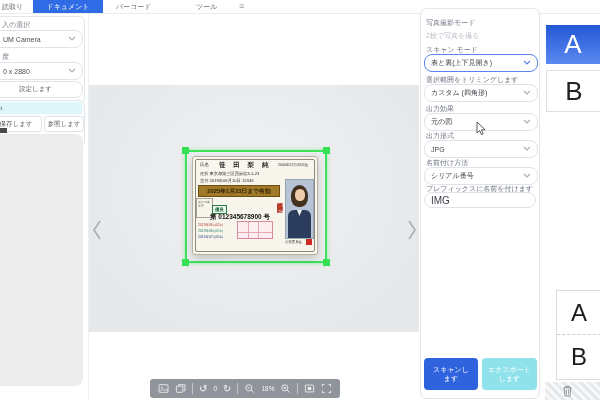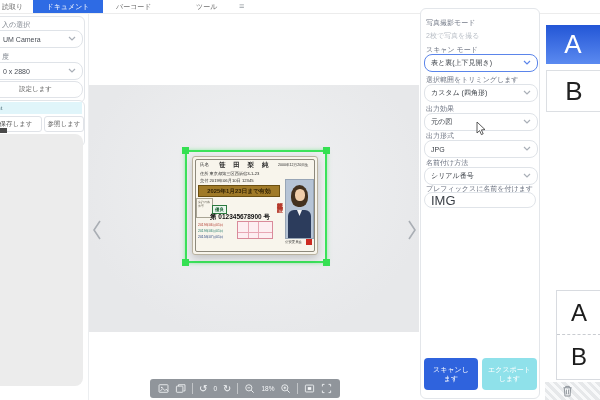--- a/index.html
+++ b/index.html
@@ -48,21 +48,21 @@
   .tsep{width:1px;height:11px;background:rgba(255,255,255,.45);}
   .tico{font-size:10px;line-height:10px;color:#f4f6f8;}
   .tval{font-size:6.5px;color:#f4f6f8;}
   
   .setpanel{border:1px solid #e3e6ea;border-radius:6px;background:#fff;}
   .plabel{font-size:7px;color:#6b7280;white-space:nowrap;}
   .plabel.dim{color:#b6bcc4;}
   .pdd{left:424px;width:112px;height:16px;position:absolute;}
   .pdd .dd-t{color:#3c4148;}
   .focusdd{border-color:#5b85ea;}
-  .txtinput{width:112px;height:16px;border:1px solid #e0e4e9;border-radius:8px;font-size:13px;color:#3c4148;
+  .txtinput{width:112px;height:16px;border:1px solid #e0e4e9;border-radius:8px;font-size:10px;color:#3c4148;
             padding:0 0 0 6px;box-sizing:border-box;background:#fff;outline:none;
             font-family:"Liberation Sans",sans-serif;}
   .bigbtn{border:none;border-radius:4px;color:#fff;font-size:7px;display:flex;align-items:center;
           justify-content:center;text-align:center;line-height:9px;cursor:pointer;
           font-family:"Liberation Sans",sans-serif;}
   
   .thumbA{background:linear-gradient(#2356d6,#5b8af0);color:#fff;display:flex;align-items:center;
           justify-content:center;font-size:26px;}
   .thumbB{background:#fff;border:1px solid #dcdfe3;color:#222;display:flex;align-items:center;
           justify-content:center;font-size:26px;}

